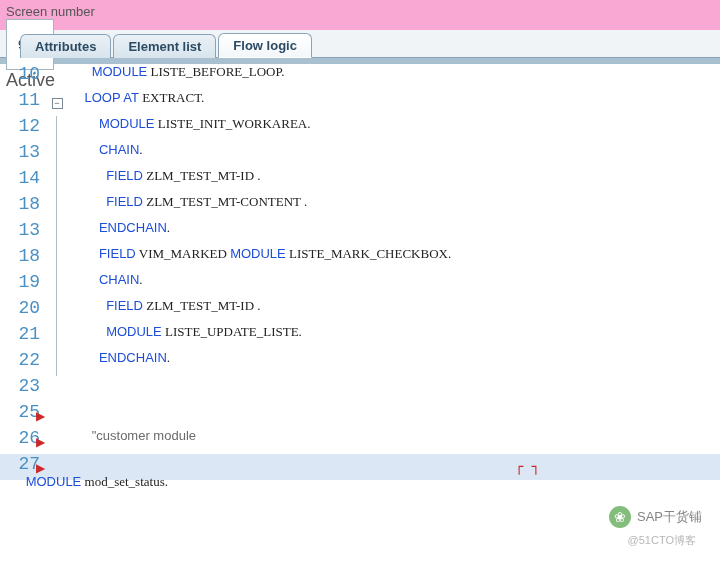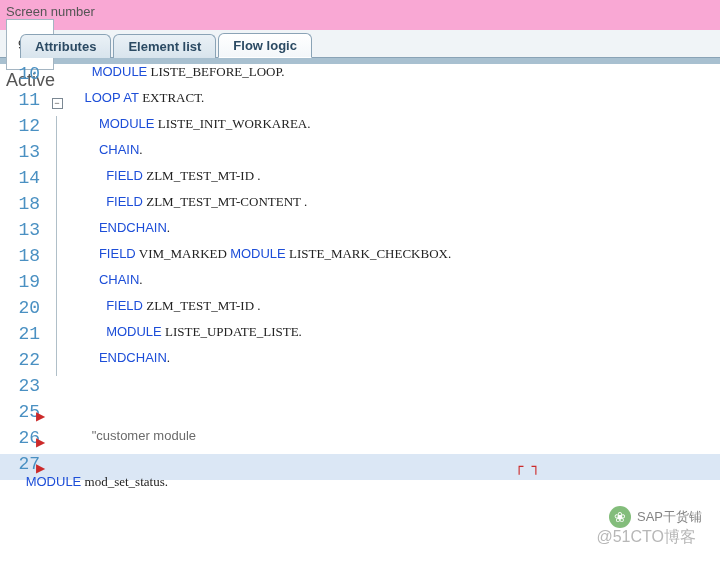--- a/index.html
+++ b/index.html
@@ -128,21 +128,21 @@
     width: 22px; height: 22px; border-radius: 50%;
     background: #5aa84f;
     margin-right: 6px;
     display: flex; align-items: center; justify-content: center;
     color: #fff; font-size: 14px;
   }
   .watermark2 {
     position: absolute;
     right: 24px;
     bottom: 14px;
-    font-size: 16px;
+    font-size: 11px;
     color: #b7b7b7;
   }
   .row { display: flex; height: 26px; position: relative; }
   .editor-body { position: relative; }
 </style>
 </head>
 <body>
 
 <div class="top-bar">
   <span class="top-label">Screen number</span>

